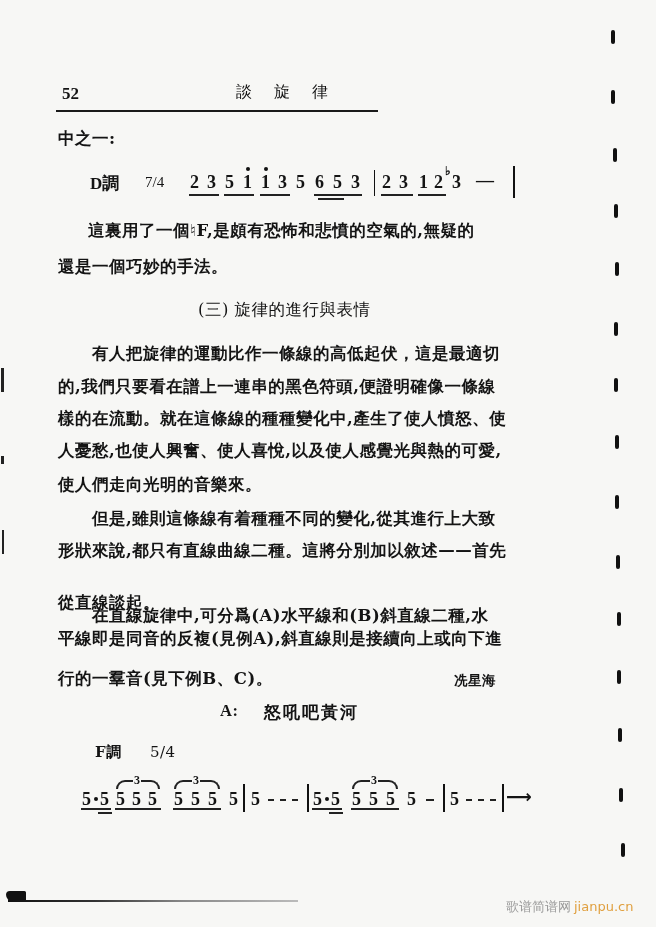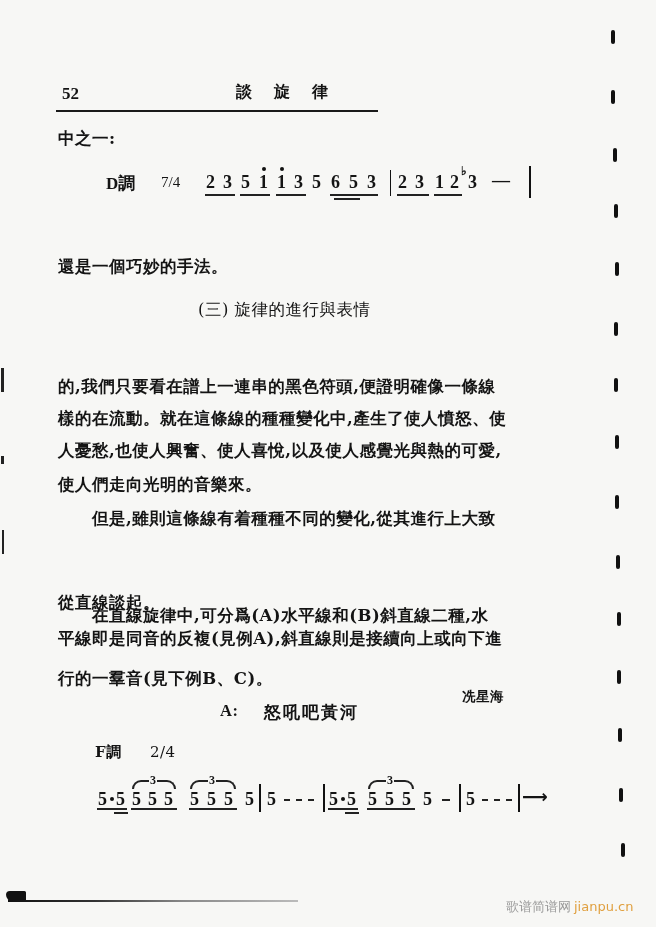--- a/index.html
+++ b/index.html
@@ -3,30 +3,30 @@
   <meta charset="utf-8">
   <style>
     * { margin: 0; padding: 0; box-sizing: border-box; }
     html, body { width: 656px; height: 927px; overflow: hidden; }
     body {
       background: #f7f7f5;
       font-family: "DejaVu Serif", "Liberation Serif", serif;
       color: #141414;
       position: relative;
     }
-    .page { position: absolute; left: 0; top: 0; width: 656px; height: 927px; padding-left: 16px; }
+    .page { position: absolute; left: 0; top: 0; width: 656px; height: 927px; }
 
     
     .page-number {
       position: absolute; left: 62px; top: 84px;
       font-family: "Liberation Serif", serif; font-weight: bold; font-size: 17px;
     }
     .running-title {
       position: absolute; left: 236px; top: 82px;
-      font-size: 16px; letter-spacing: 22px; font-weight: bold;
+      font-size: 16px; letter-spacing: 22px; font-weight: normal;
     }
     .header-rule {
       position: absolute; left: 56px; top: 110px; width: 322px; height: 2px;
       background: #1a1a1a;
     }
     .line { position: absolute; left: 58px; font-size: 16.5px; font-weight: bold; white-space: nowrap; letter-spacing: 0.5px; }
 
     
     .notation { position: absolute; font-family: "Liberation Serif", serif; font-weight: bold; white-space: nowrap; }
     .note { position: absolute; font-size: 18px; font-family: "Liberation Serif", serif; font-weight: bold; }
@@ -100,42 +100,45 @@
     <span class="note" style="left:445px; top:164px; font-size:12px;">♭</span>
     <span class="note" style="left:452px; top:172px;">3</span>
     <span class="note" style="left:476px; top:170px;">—</span>
 
     <span class="uline" style="left:381px; top:194px; width:32px;"></span>
     <span class="uline" style="left:418px; top:194px; width:28px;"></span>
 
     <span class="bar" style="left:513px; top:166px; height:32px;"></span>
   </div>
 
+  <div class="line" style="left:88px; top:220px;">這裏用了一個♮F,是頗有恐怖和悲憤的空氣的,無疑的</div>
   <div class="line" style="left:198px; top:299px; font-weight:normal;">(三)  旋律的進行與表情</div>
 
   <div class="line" style="top:256px;">還是一個巧妙的手法。</div>
 
+  <div class="line" style="left:92px; top:343px;">有人把旋律的運動比作一條線的高低起伏，這是最適切</div>
   <div class="line" style="top:376px;">的,我們只要看在譜上一連串的黑色符頭,便證明確像一條線</div>
   <div class="line" style="top:408px;">樣的在流動。就在這條線的種種變化中,產生了使人憤怒、使</div>
   <div class="line" style="top:440px;">人憂愁,也使人興奮、使人喜悅,以及使人感覺光與熱的可愛,</div>
   <div class="line" style="left:92px; top:508px;">但是,雖則這條線有着種種不同的變化,從其進行上大致</div>
 
   <div class="line" style="top:474px;">使人們走向光明的音樂來。</div>
+  <div class="line" style="top:540px;">形狀來說,都只有直線曲線二種。這將分別加以敘述——首先</div>
   <div class="line" style="top:592px;">從直線談起。</div>
 
   <div class="line" style="left:92px; top:605px;">在直線旋律中,可分爲(A)水平線和(B)斜直線二種,水</div>
   <div class="line" style="top:628px;text-align:right;">平線即是同音的反複(見例A),斜直線則是接續向上或向下進</div>
   <div class="line" style="top:668px;">行的一羣音(見下例B、C)。</div>
 
   <div class="line" style="left:220px; top:701px; font-family:'Liberation Serif', serif;">A:</div>
   <div class="line" style="left:264px; top:701px; font-size:17px; letter-spacing:2px;">怒吼吧黃河</div>
-  <div class="line" style="left:454px; top:688px; font-size:13.5px;margin-left:8px;">冼星海</div>
+  <div class="line" style="left:454px; top:672px; font-size:13.5px;">冼星海</div>
 
   <div class="line" style="left:95px; top:743px; font-size:15px;">F調</div>
-  <div class="line" style="left:150px; top:743px; font-size:15px; font-weight:normal;">2/4</div>
+  <div class="line" style="left:150px; top:743px; font-size:15px; font-weight:normal;">5/4</div>
 
   <div class="notation">
 
     <span class="note" style="left:82px; top:789px;">5</span>
     <span class="dot-above" style="left:94px; top:797px;"></span>
     <span class="note" style="left:100px; top:789px;">5</span>
     <span class="uline" style="left:81px; top:808px; width:30px;"></span>
     <span class="uline" style="left:98px; top:812px; width:14px;"></span>
 
     <span class="triplet-arc" style="left:116px; top:780px; width:44px;"></span>

